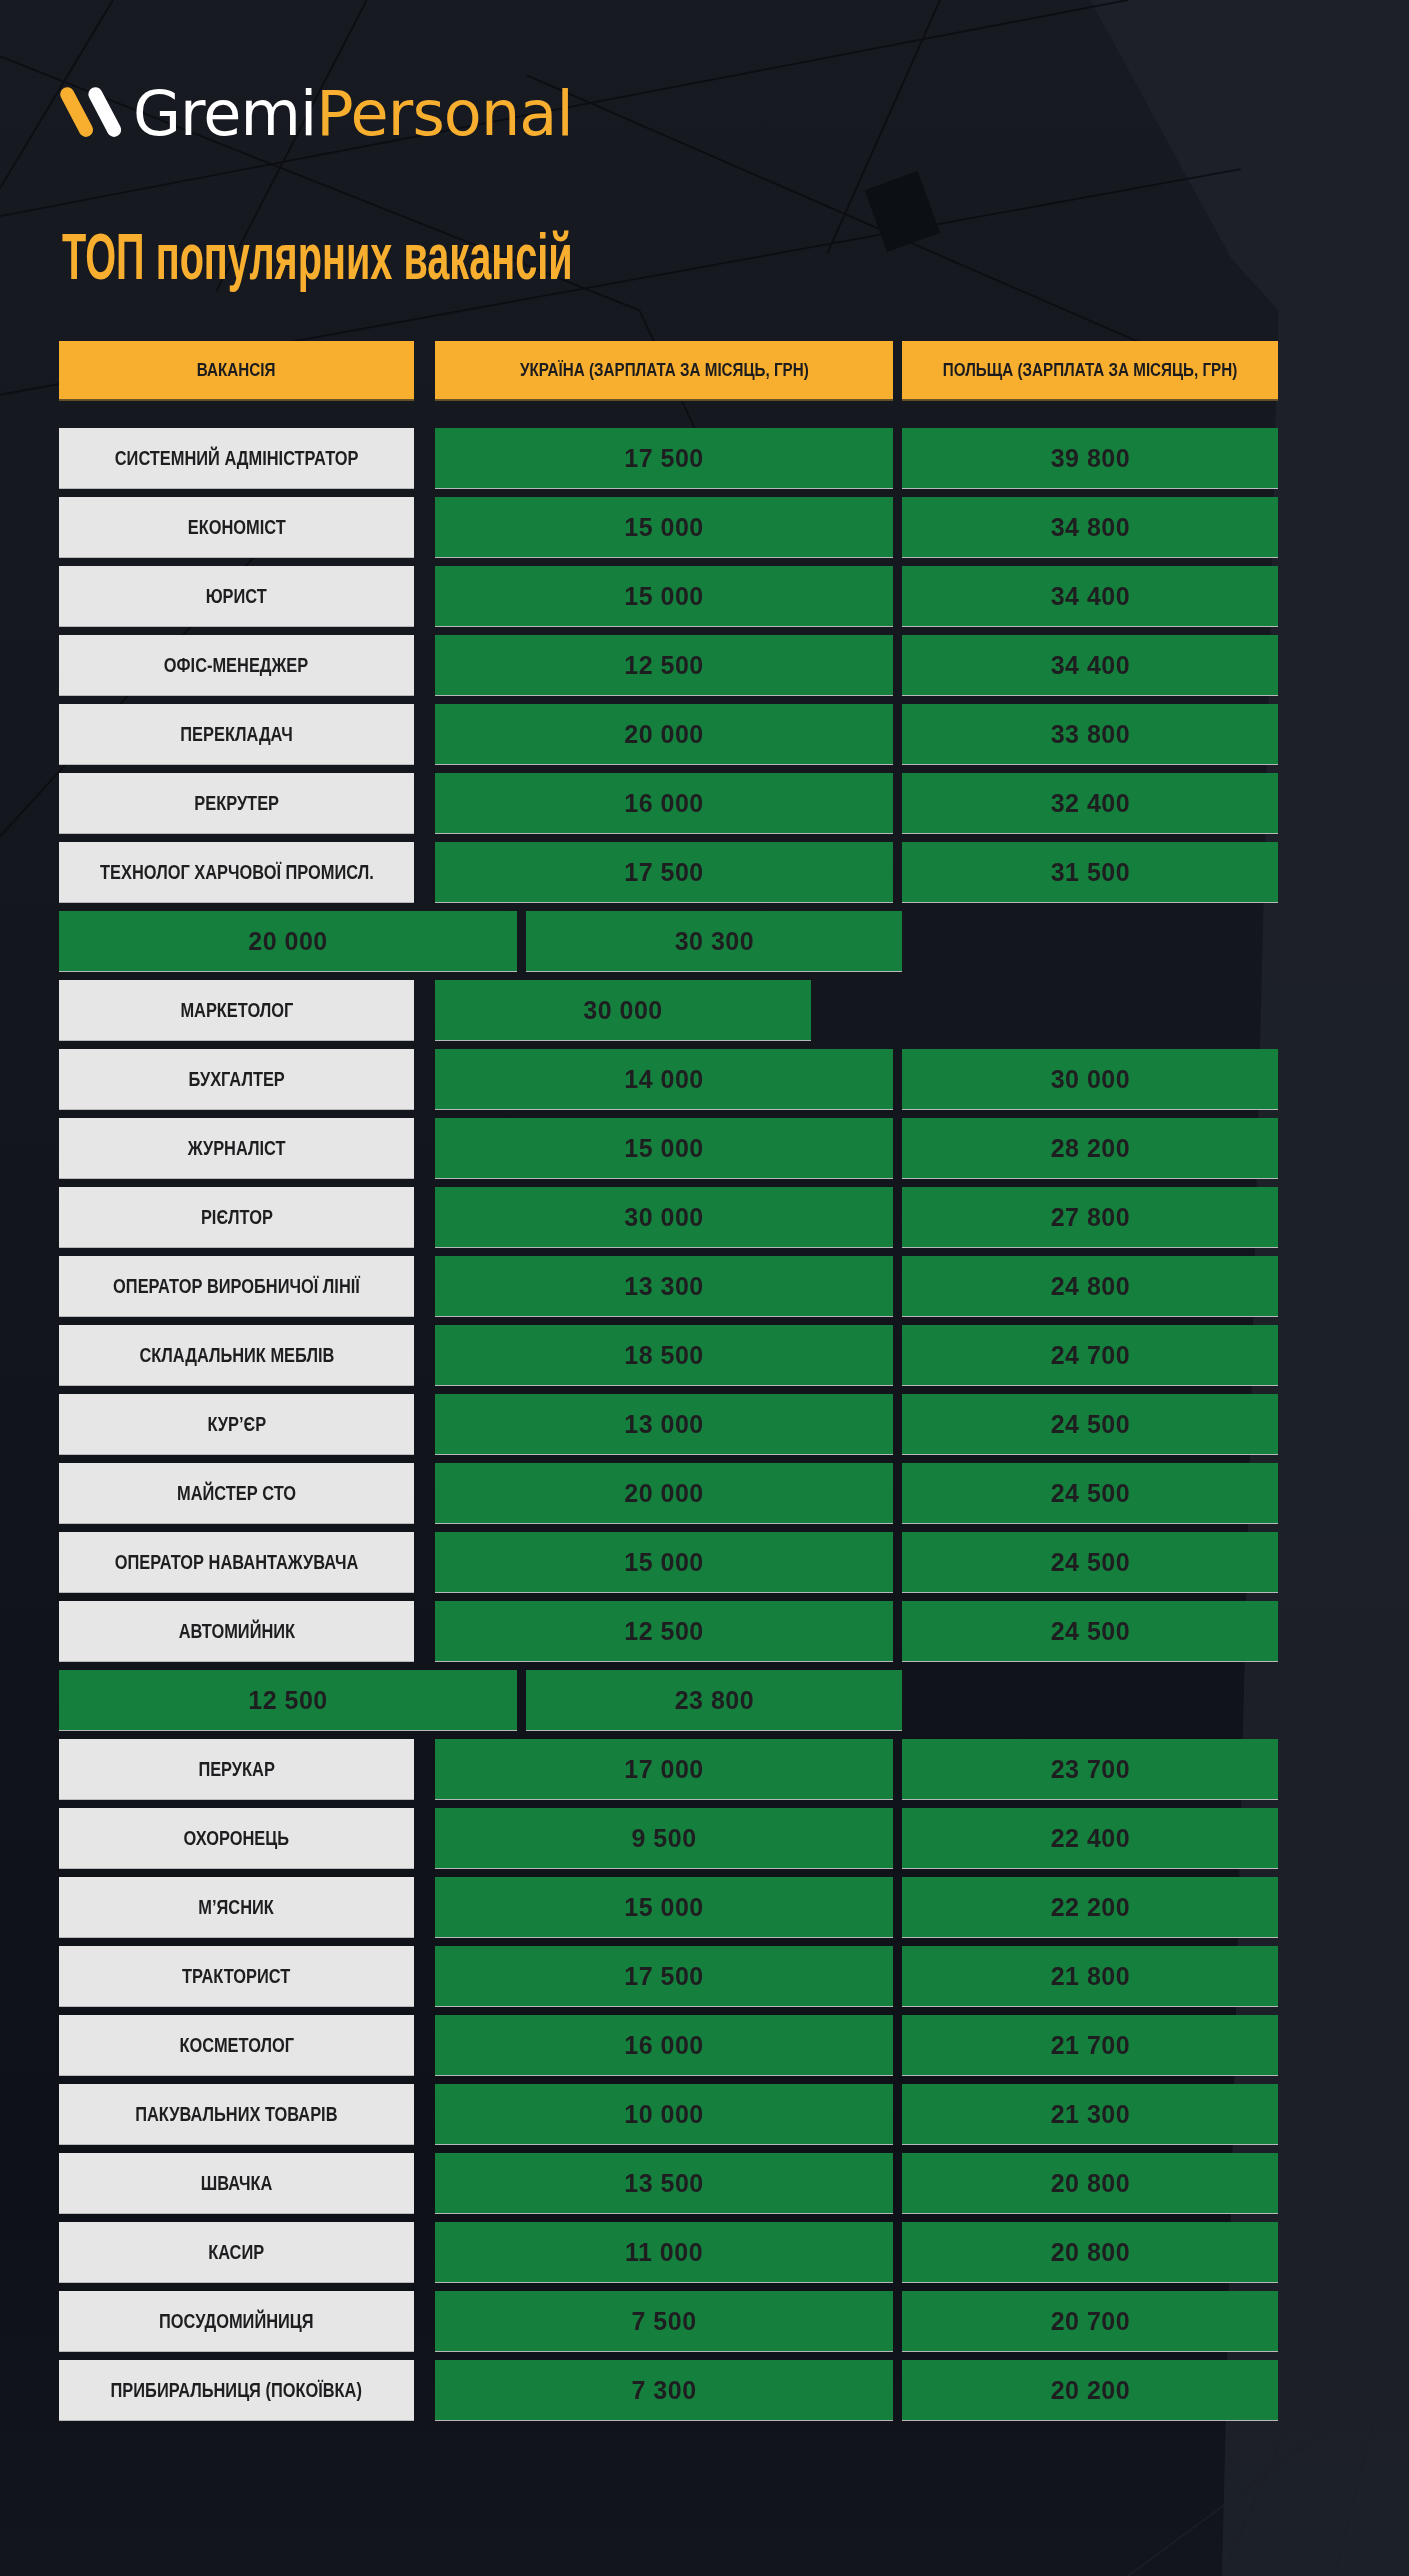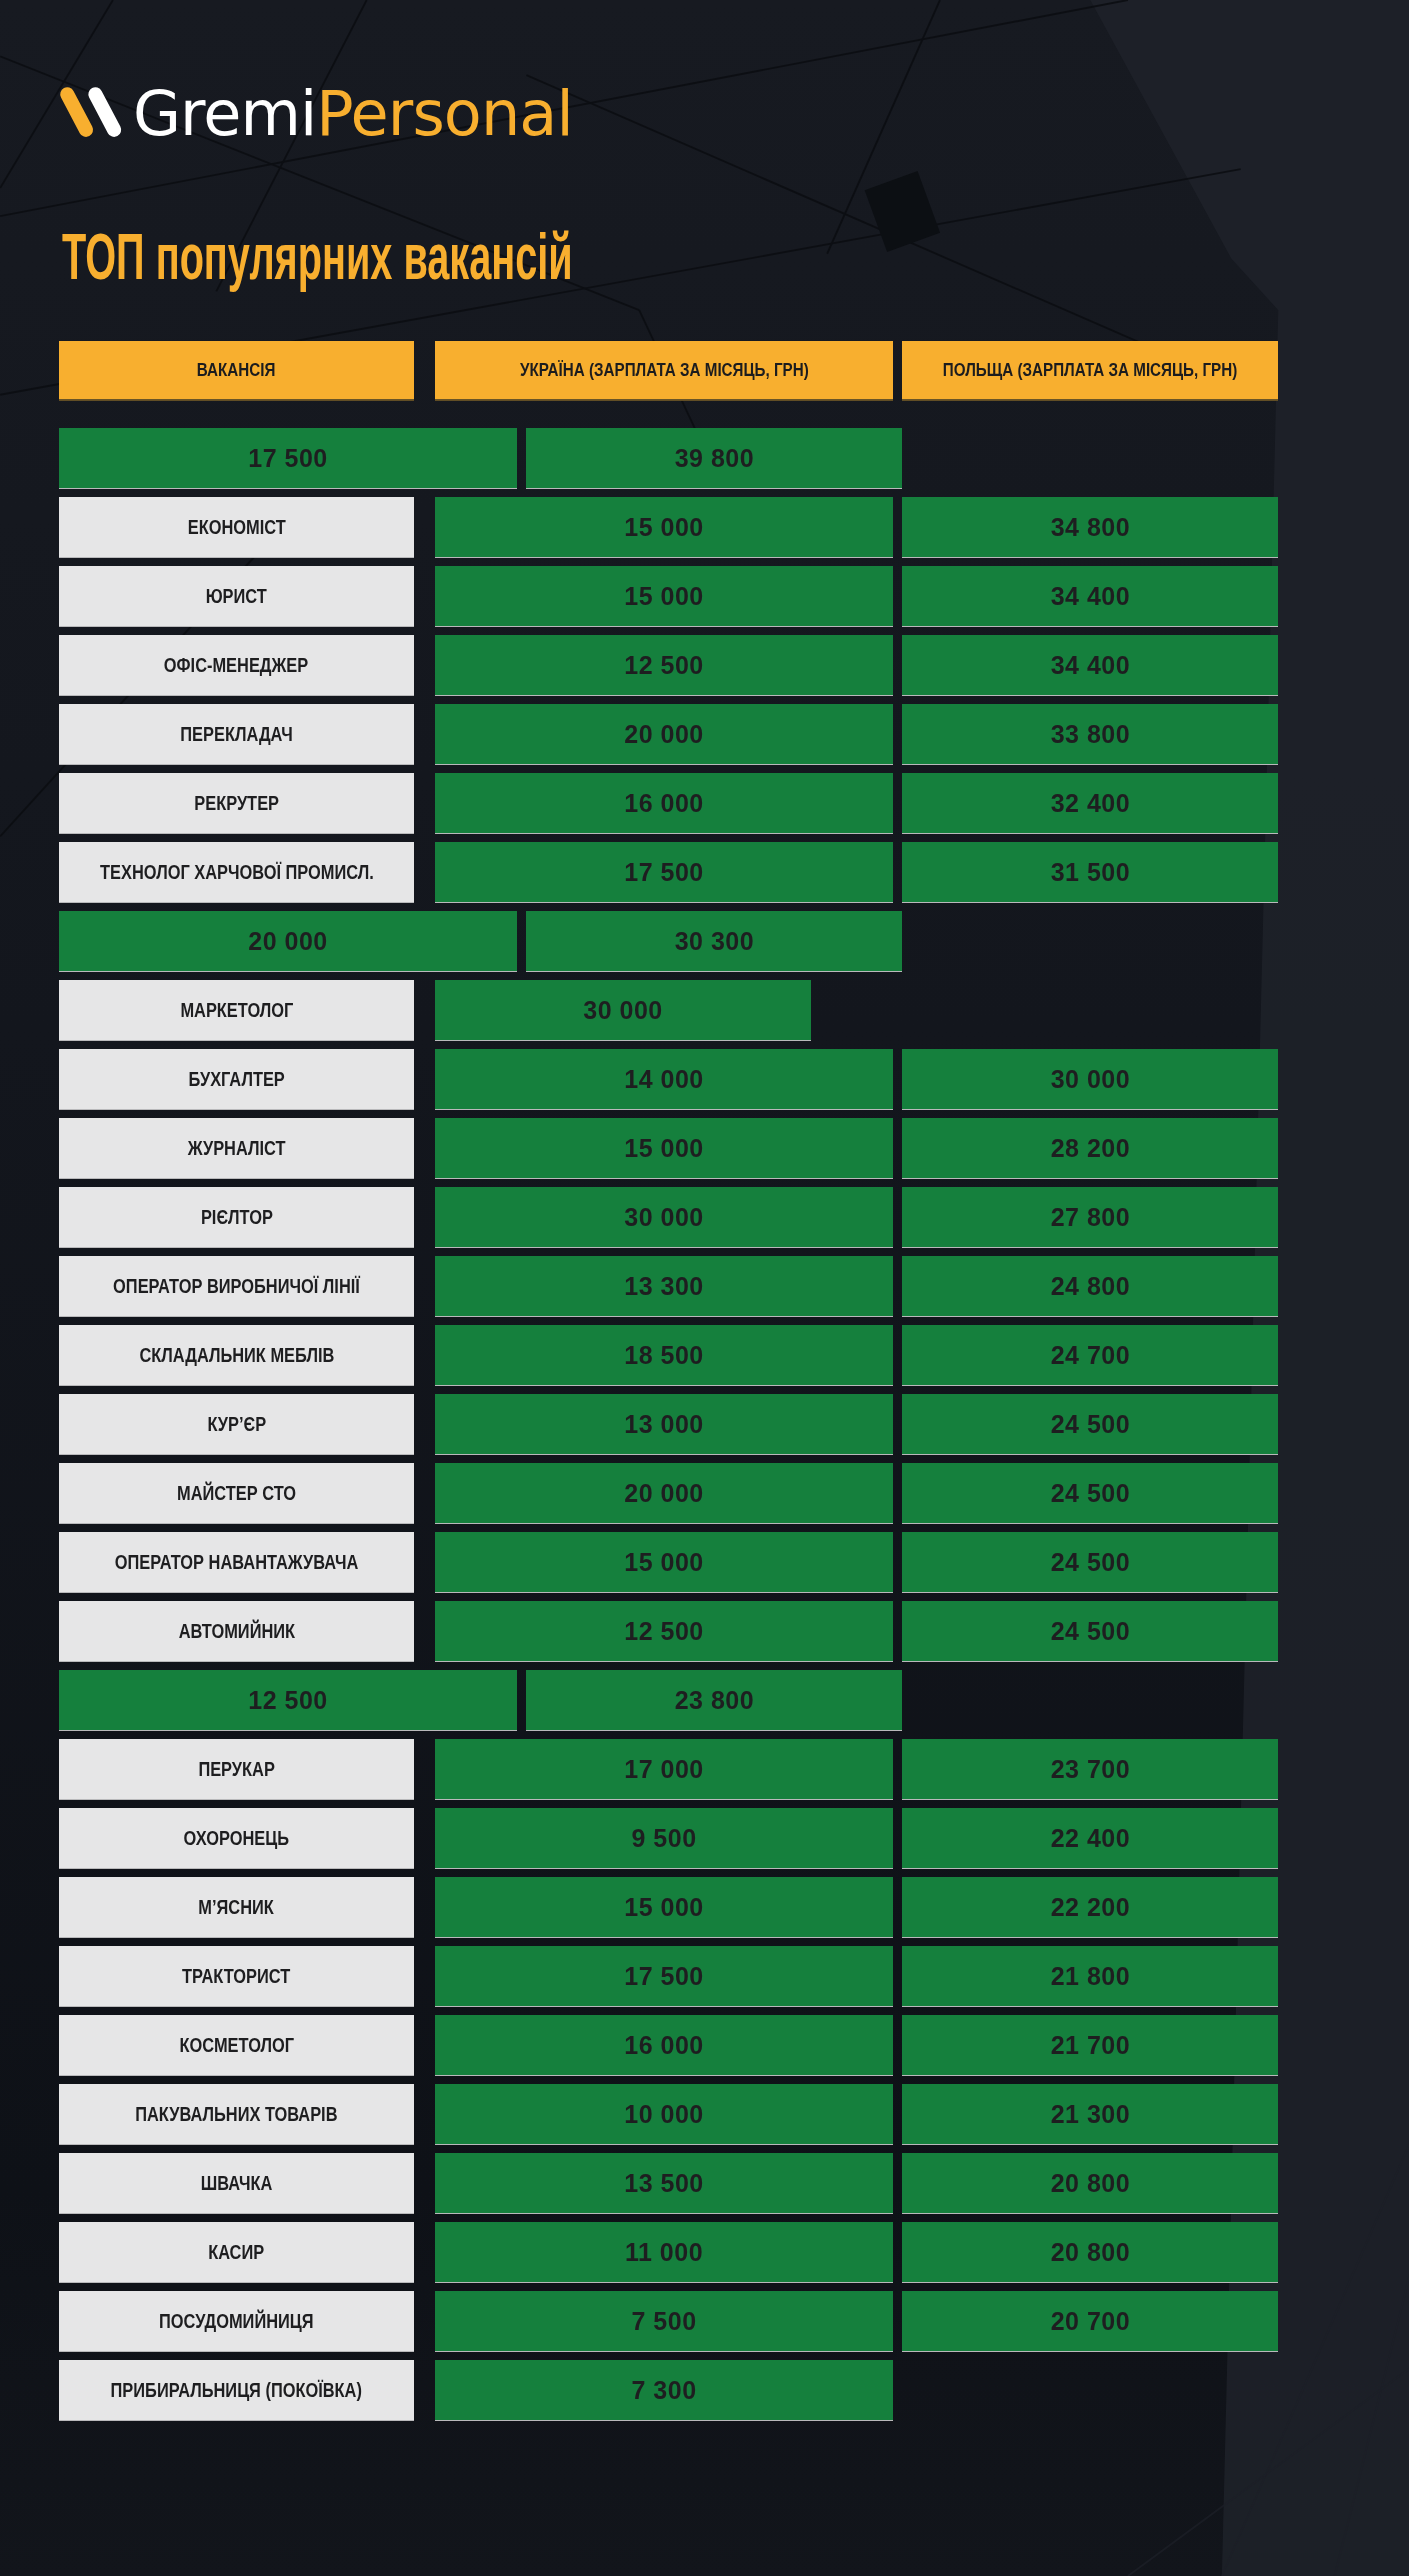--- a/index.html
+++ b/index.html
@@ -116,20 +116,23 @@
       </div>
     <div class="hcell c2">
         <span class="cond">УКРАЇНА (ЗАРПЛАТА ЗА МІСЯЦЬ, ГРН)</span>
       </div>
     <div class="hcell c3">
         <span class="cond">ПОЛЬЩА (ЗАРПЛАТА ЗА МІСЯЦЬ, ГРН)</span>
       </div>
   </div>
   <div class="rows" id="rows">
       <div class="row">
+        <div class="cell name c1">
+          <span>СИСТЕМНИЙ АДМІНІСТРАТОР</span>
+        </div>
         <div class="cell val c2">17 500</div>
         <div class="cell val c3">39 800</div>
       </div>
       <div class="row">
         <div class="cell name c1">
           <span>ЕКОНОМІСТ</span>
         </div>
         <div class="cell val c2">15 000</div>
         <div class="cell val c3">34 800</div>
       </div>
@@ -306,16 +309,17 @@
           <span>ПОСУДОМИЙНИЦЯ</span>
         </div>
         <div class="cell val c2">7 500</div>
         <div class="cell val c3">20 700</div>
       </div>
       <div class="row">
         <div class="cell name c1">
           <span>ПРИБИРАЛЬНИЦЯ (ПОКОЇВКА)</span>
         </div>
         <div class="cell val c2">7 300</div>
+        <div class="cell val c3">20 200</div>
       </div>
     </div>
 </div>
 
 
 </body></html>

